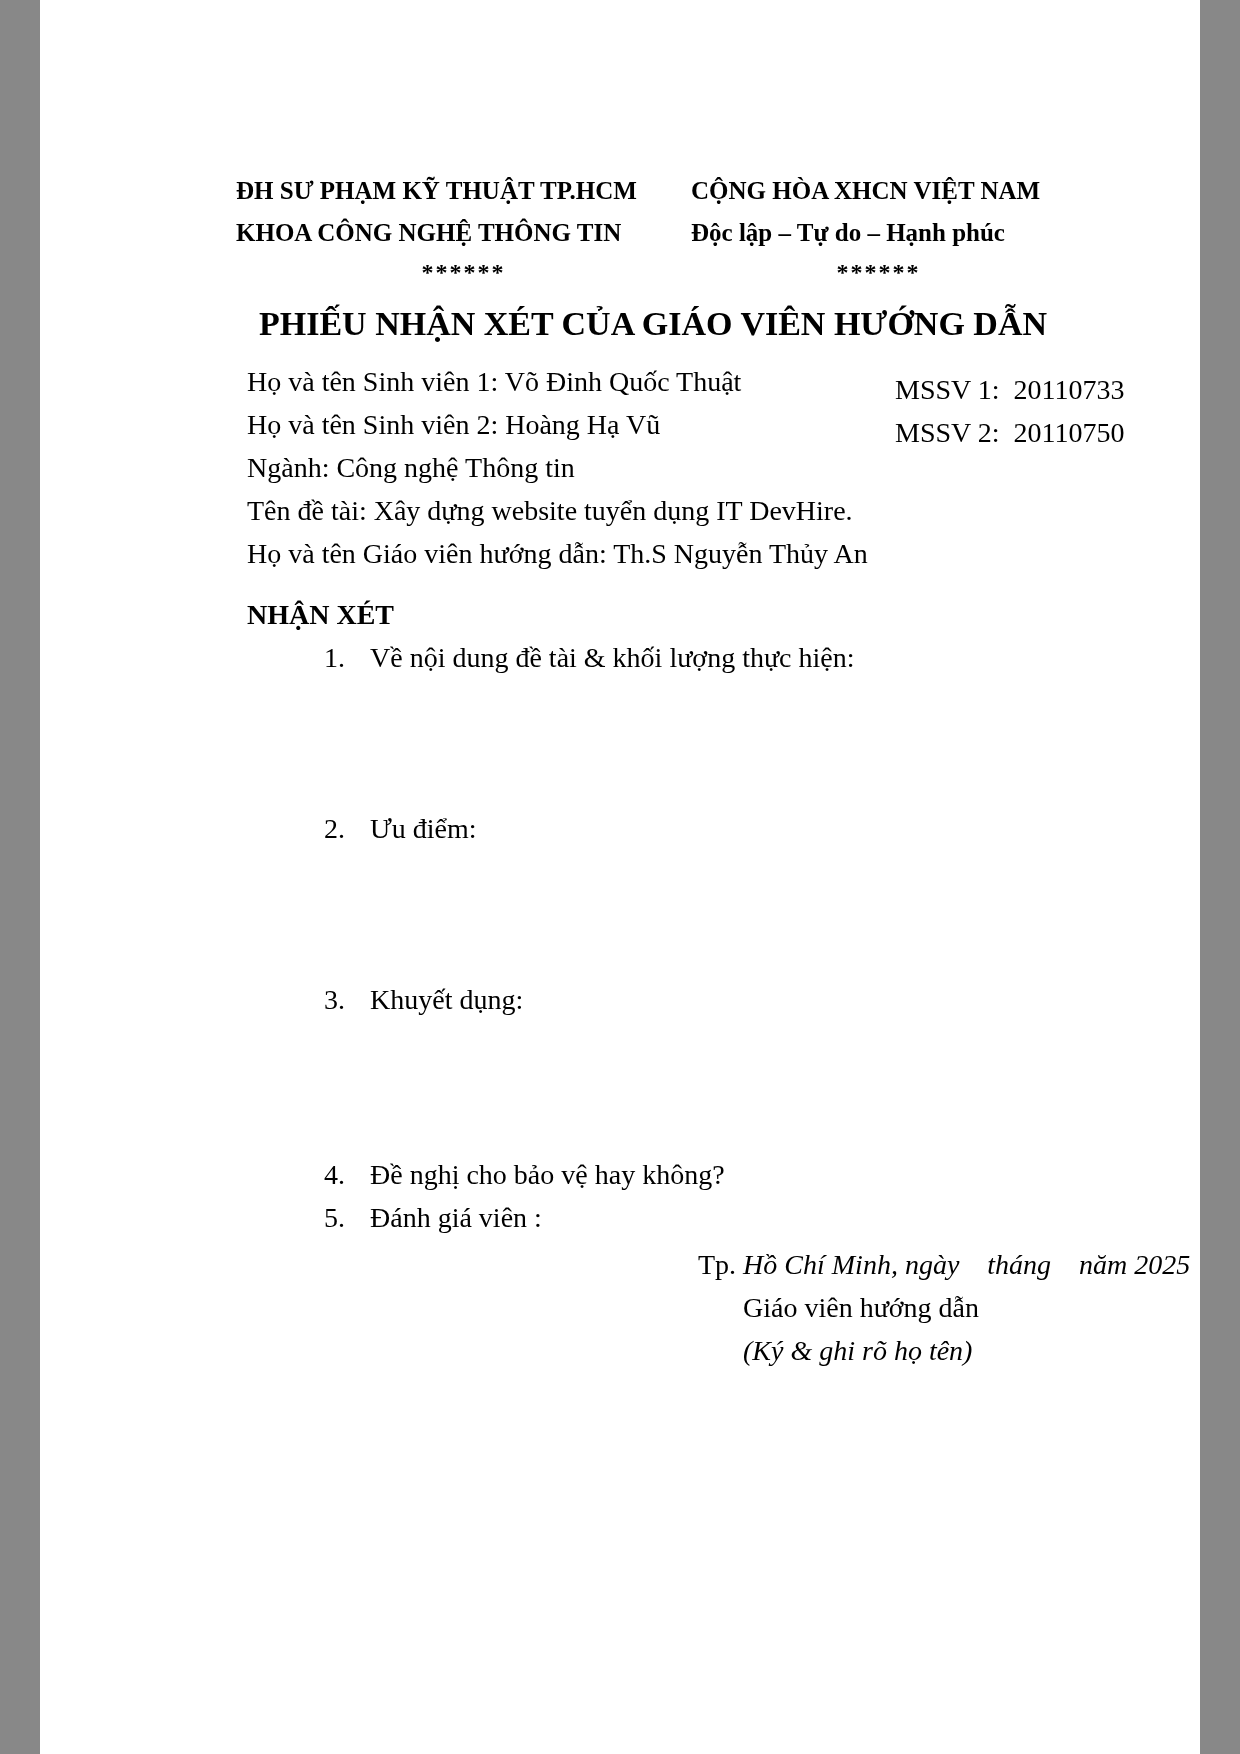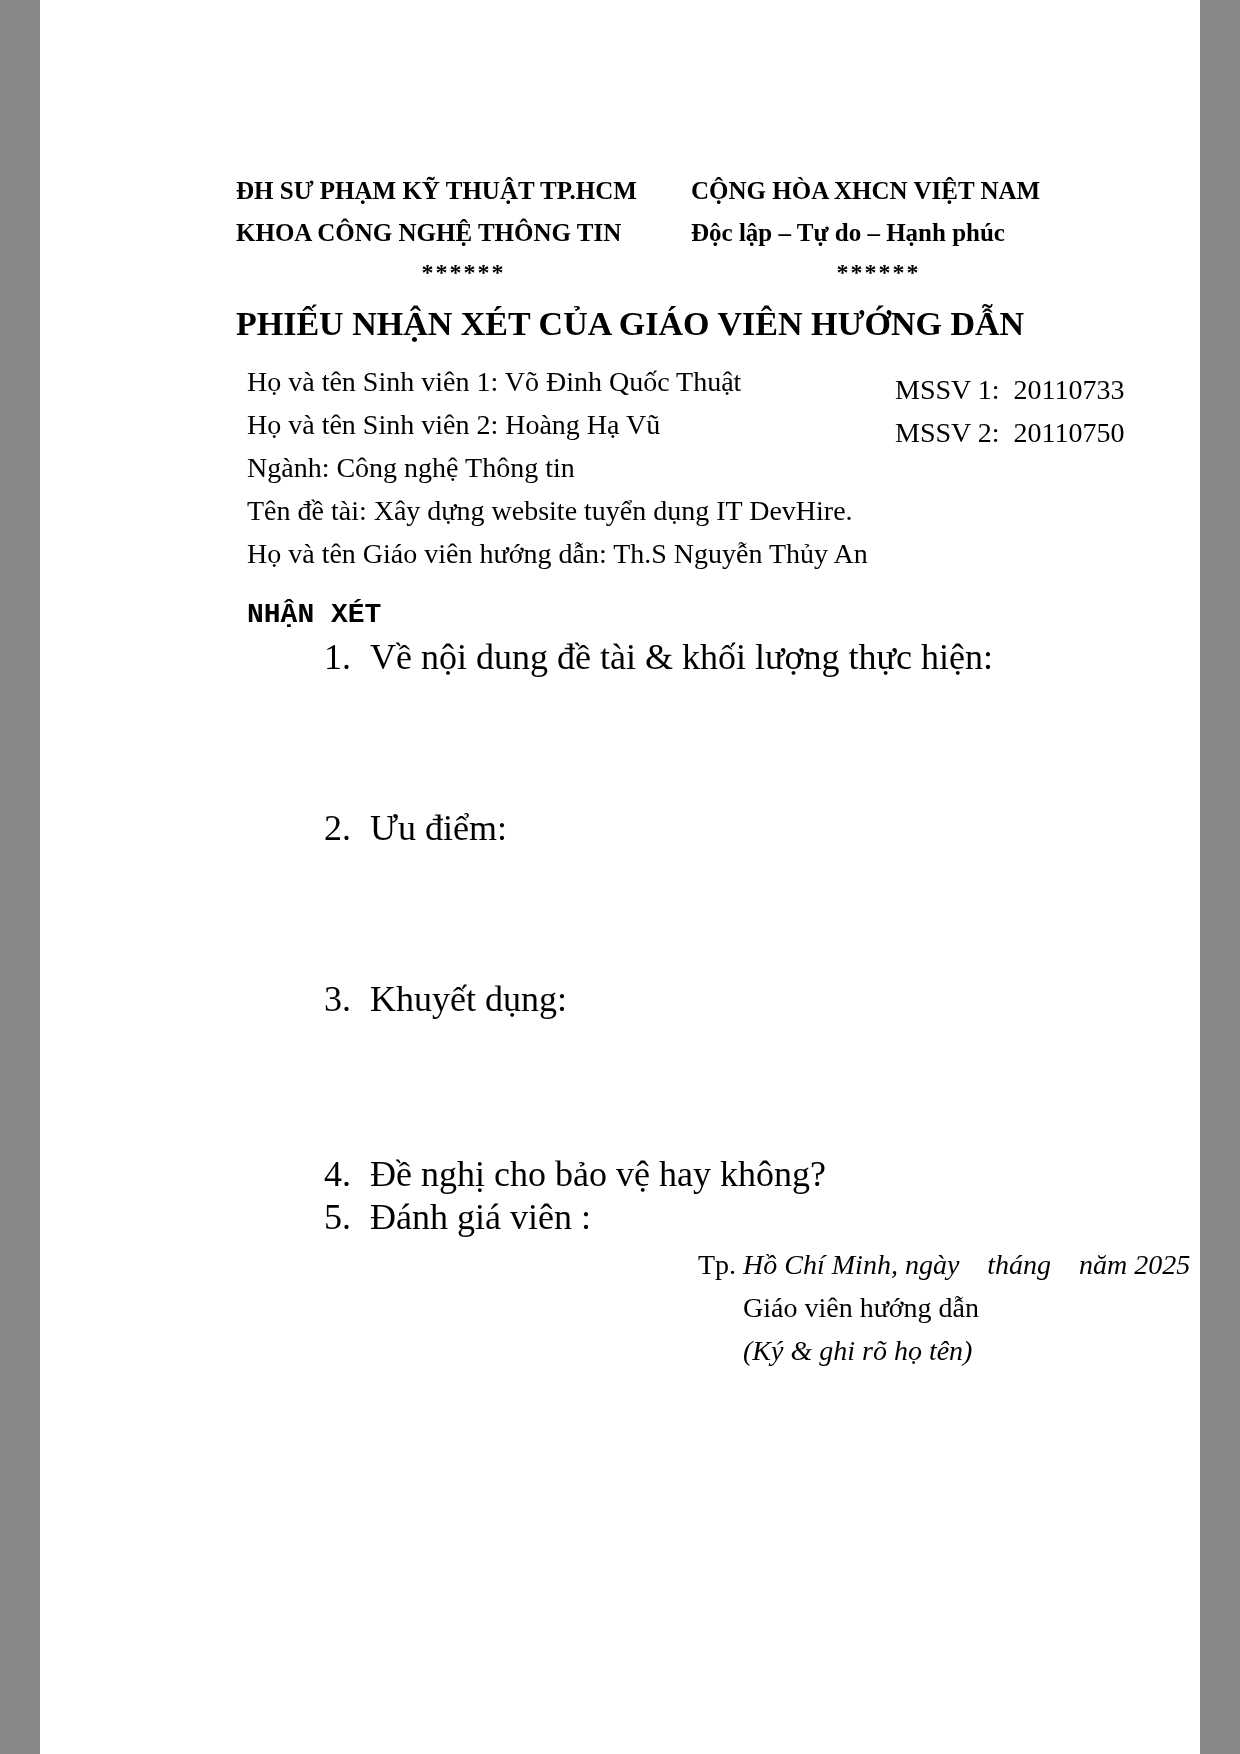--- a/index.html
+++ b/index.html
@@ -34,44 +34,44 @@
     text-align: center;
     letter-spacing: 2px;
   }
 
   
   .title {
     margin: 14px 0 0 0;
     font-size: 34px;
     font-weight: bold;
     line-height: 40px;
+    text-align: center;
     white-space: nowrap;
   }
 
   
   .info { margin-top: 16px; padding-left: 11px; }
   .info-row { position: relative; }
   .info-line, .info-row {
     font-size: 28px;
     line-height: 43px;
     white-space: nowrap;
   }
   .mssv { position: absolute; left: 648px; top: 8px; }
   .mssv-val { margin-left: 14px; }
   .section-heading {
     font-size: 28px;
     line-height: 43px;
     font-weight: bold;
     margin-top: 18px;
-    font-family: Liberation Mono, monospace;
   }
 
   
   .items { padding-left: 88px; }
-  .item { font-size: 36px; line-height: 43px; white-space: nowrap; }
+  .item { font-size: 28px; line-height: 43px; white-space: nowrap; }
   .item .num { display: inline-block; width: 46px; }
   .gap-lg { height: 128px; }
   .gap-xl { height: 132px; }
 
   
   .signature { margin-top: 4px; margin-left: 462px; width: 470px; }
   .sig-line { font-size: 28px; line-height: 43px; white-space: nowrap; }
   .italic { font-style: italic; }
   .sig-center { text-align: left; padding-left: 45px; }
 </style>

